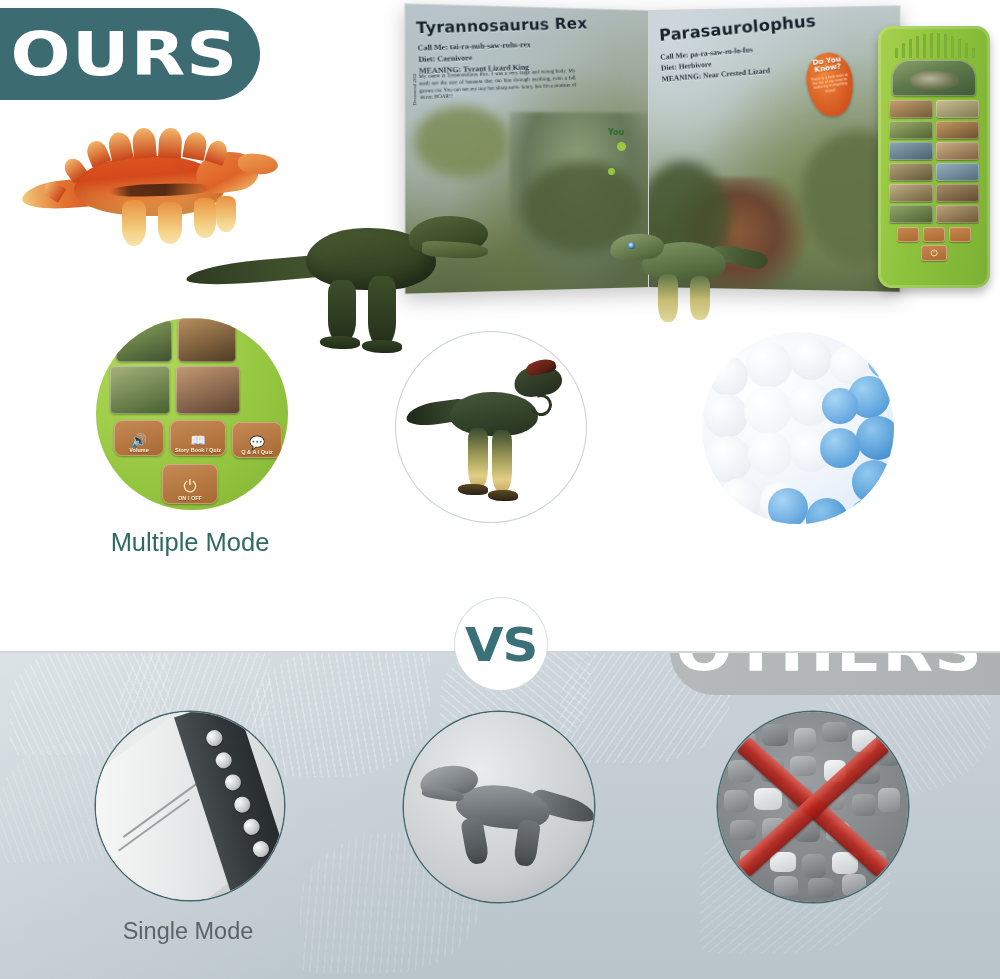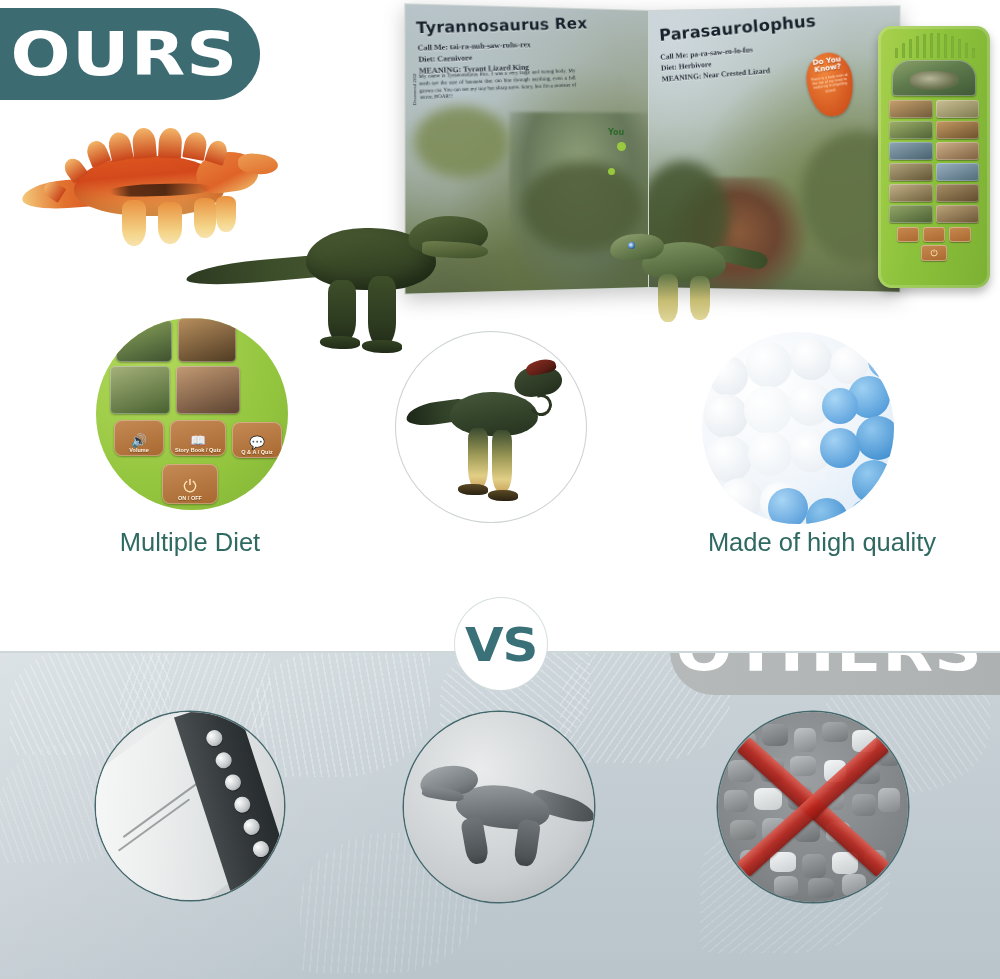--- a/index.html
+++ b/index.html
@@ -680,23 +680,22 @@
       <div class="bead" style="left:154px;top:84px;width:44px;height:44px;background:radial-gradient(circle at 35% 30%,#8fc6ee,#2f82c9);"></div>
       <div class="bead" style="left:118px;top:96px;width:40px;height:40px;background:radial-gradient(circle at 35% 30%,#a4d2f3,#3c8cd1);"></div>
       <div class="bead" style="left:150px;top:128px;width:44px;height:44px;background:radial-gradient(circle at 35% 30%,#93c9ef,#3285cb);"></div>
       <div class="bead" style="left:108px;top:138px;width:42px;height:42px;background:radial-gradient(circle at 35% 30%,#9ecff2,#3a8ace;);"></div>
       <div class="bead" style="left:66px;top:156px;width:40px;height:40px;background:radial-gradient(circle at 35% 30%,#a8d5f4,#4791d5);"></div>
       <div class="bead" style="left:104px;top:166px;width:42px;height:42px;background:radial-gradient(circle at 35% 30%,#8cc5ed,#2e80c8);"></div>
       <div class="bead" style="left:146px;top:166px;width:44px;height:44px;background:radial-gradient(circle at 35% 30%,#97cbef,#3487cc);"></div>
       <div class="bead" style="left:166px;top:12px;width:34px;height:34px;background:radial-gradient(circle at 35% 30%,#b5dbf6,#5a9edb);"></div>
     </div>
 
-    <div class="cap-ours" style="left:40px; top:528px; width:300px;">Multiple Diet</div>
+    <div class="cap-ours" style="left:40px; top:528px; width:300px;">Multiple Mode</div>
     <div class="cap-ours" style="left:672px; top:528px; width:300px;">
-      <div>Made of high quality</div>
     </div>
   </div>
 
   <div class="divider"></div>
 
   <div class="others-section">
 
     <div class="frond" style="--a:65deg; left:10px; top:-8px; width:160px; height:110px;"></div>
     <div class="frond" style="--a:110deg; left:120px; top:-14px; width:150px; height:120px;"></div>
     <div class="frond" style="--a:80deg; left:250px; top:-6px; width:180px; height:130px;"></div>
@@ -769,14 +768,15 @@
     <div class="pellet" style="left:84px;top:142px;width:24px;height:24px;background:linear-gradient(160deg,#a0a4a7,#6e7275);"></div>
     <div class="pellet" style="left:114px;top:140px;width:26px;height:22px;background:linear-gradient(160deg,#f0f2f3,#c8cccd);"></div>
     <div class="pellet" style="left:146px;top:138px;width:22px;height:20px;background:linear-gradient(160deg,#a8acaf,#767a7d);"></div>
     <div class="pellet" style="left:56px;top:164px;width:24px;height:20px;background:linear-gradient(160deg,#b6babd,#7e8285);"></div>
     <div class="pellet" style="left:90px;top:166px;width:26px;height:20px;background:linear-gradient(160deg,#9ea2a5,#6c7073);"></div>
     <div class="pellet" style="left:124px;top:162px;width:24px;height:22px;background:linear-gradient(160deg,#bfc3c6,#878b8e);"></div>
     <div class="xbar" style="transform:translate(-50%,-50%) rotate(42deg);"></div>
     <div class="xbar" style="transform:translate(-50%,-50%) rotate(-42deg);"></div>
   </div>
 
+  <div class="cap-others" style="left:40px; top:918px; width:296px;">Single Mode</div>
 
 </div>
 
 </body></html>

